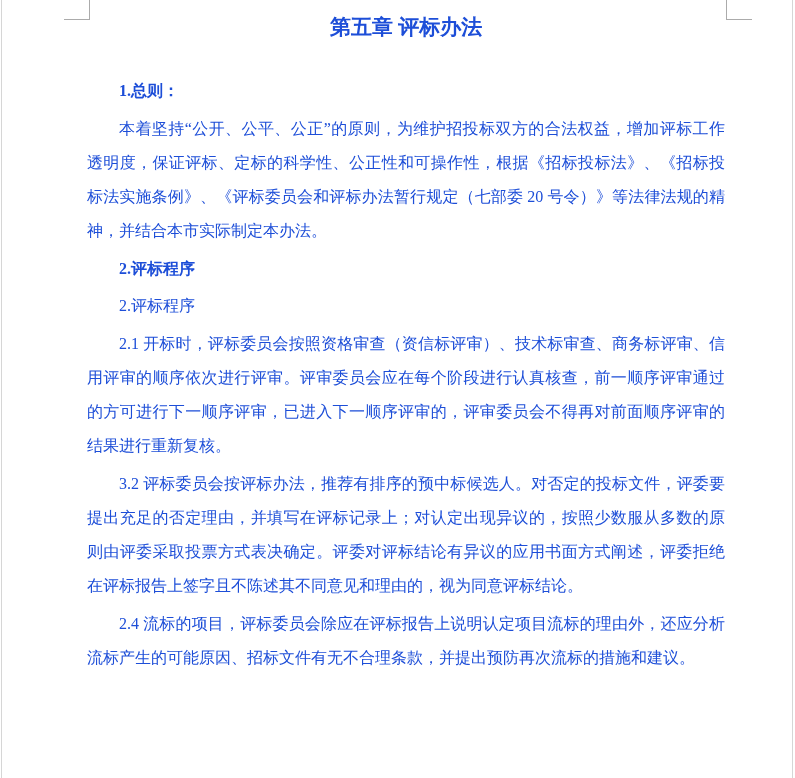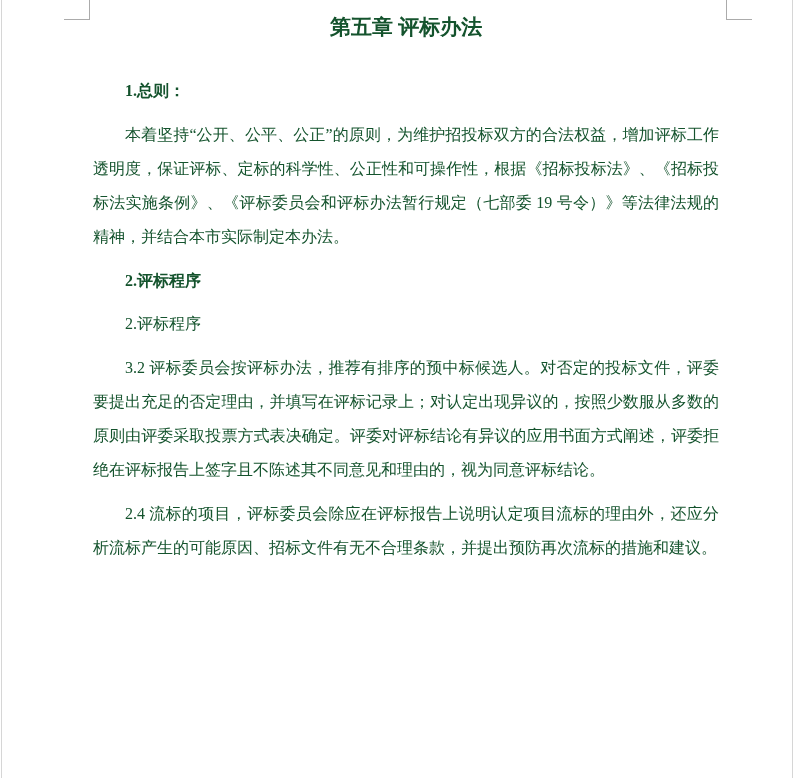--- a/index.html
+++ b/index.html
@@ -49,44 +49,45 @@
   .doc-title {
     margin: 0;
     padding-top: 12px;
     margin-bottom: 32px;
     text-align: center;
     font-size: 21px;
     font-weight: bold;
     line-height: 30px;
   }
   .para {
-    margin: 10px;
+    margin: 4px;
     font-size: 16px;
     line-height: 33.9px;
     text-align: justify;
     text-indent: 2em;
     word-break: break-all;
   }
   .para.heading { font-weight: bold; }
   .para b { font-weight: bold; }
 </style>
 </head>
 <body>
 
-<div class="page" style="color: #14532d; background: rgb(255, 255, 255);">
+<div class="page" style="color: #1d4ed8; background: rgb(255, 255, 255);">
   <div class="page-edge left" style="background: rgb(214, 214, 214);"></div>
   <div class="page-edge right" style="background: rgb(214, 214, 214);"></div>
 
   <div class="crop-mark left" style="border-color: rgb(171, 171, 171);"></div>
   <div class="crop-mark right" style="border-color: rgb(171, 171, 171);"></div>
 
   <div class="content">
     <h1 class="doc-title">第五章 评标办法</h1>
     <div id="para-list">
         <p class="para heading">1.总则：</p>
-        <p class="para body">本着坚持“公开、公平、公正”的原则，为维护招投标双方的合法权益，增加评标工作透明度，保证评标、定标的科学性、公正性和可操作性，根据《招标投标法》、《招标投标法实施条例》、《评标委员会和评标办法暂行规定（七部委 19 号令）》等法律法规的精神，并结合本市实际制定本办法。</p>
+        <p class="para body">本着坚持“公开、公平、公正”的原则，为维护招投标双方的合法权益，增加评标工作透明度，保证评标、定标的科学性、公正性和可操作性，根据《招标投标法》、《招标投标法实施条例》、《评标委员会和评标办法暂行规定（七部委 20 号令）》等法律法规的精神，并结合本市实际制定本办法。</p>
         <p class="para heading">2.评标程序</p>
         <p class="para body">2.评标程序</p>
+        <p class="para body">2.1 开标时，评标委员会按照资格审查（资信标评审）、技术标审查、商务标评审、信用评审的顺序依次进行评审。评审委员会应在每个阶段进行认真核查，前一顺序评审通过的方可进行下一顺序评审，已进入下一顺序评审的，评审委员会不得再对前面顺序评审的结果进行重新复核。</p>
         <p class="para body">3.2 评标委员会按评标办法，推荐有排序的预中标候选人。对否定的投标文件，评委要提出充足的否定理由，并填写在评标记录上；对认定出现异议的，按照少数服从多数的原则由评委采取投票方式表决确定。评委对评标结论有异议的应用书面方式阐述，评委拒绝在评标报告上签字且不陈述其不同意见和理由的，视为同意评标结论。</p>
         <p class="para body">2.4 流标的项目，评标委员会除应在评标报告上说明认定项目流标的理由外，还应分析流标产生的可能原因、招标文件有无不合理条款，并提出预防再次流标的措施和建议。</p>
       </div>
   </div>
 </div>
 
 </body></html>

